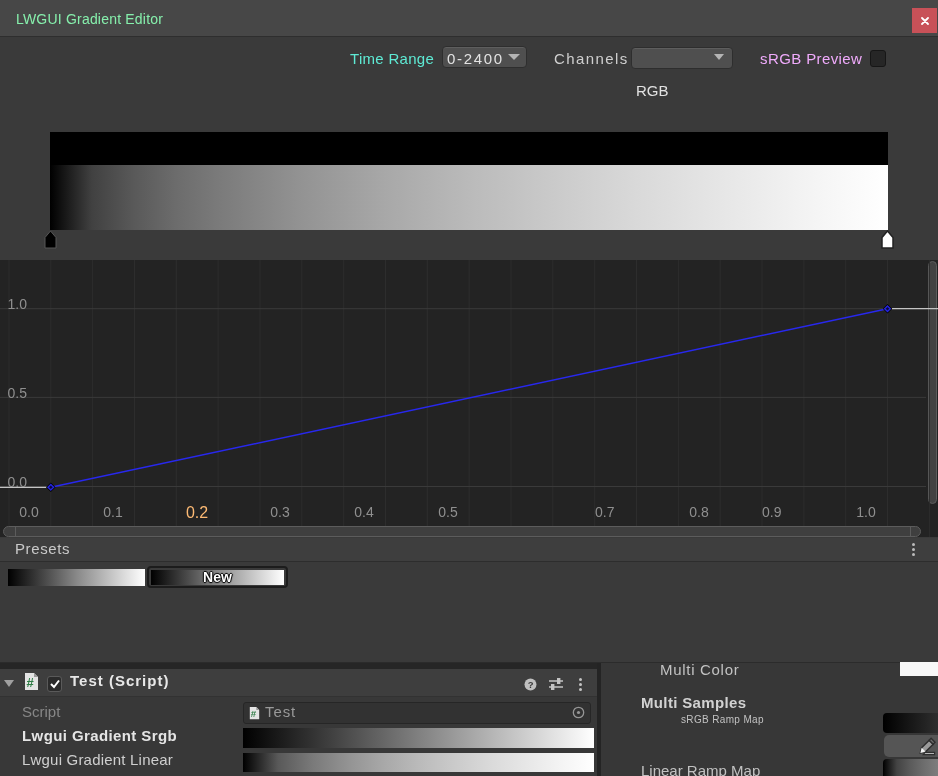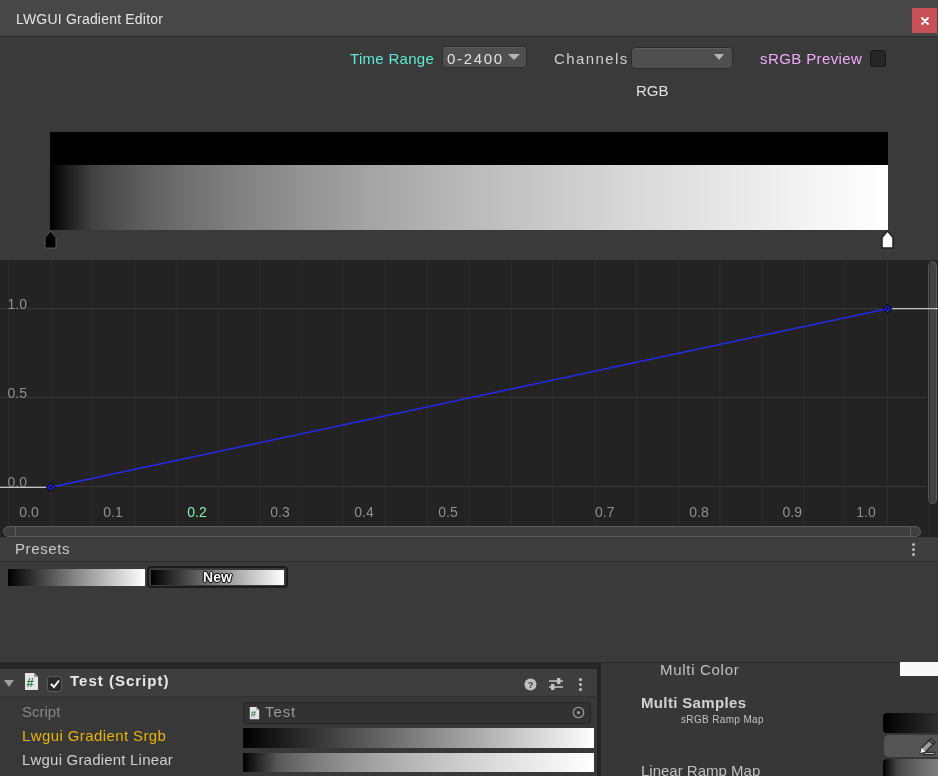--- a/index.html
+++ b/index.html
@@ -5,21 +5,21 @@
   html,body{margin:0;padding:0;}
   body{width:938px;height:776px;background:#3a3a3a;font-family:"Liberation Sans",sans-serif;
        position:relative;overflow:hidden;color:#c9c9c9;}
   .abs{position:absolute;}
 </style>
 </head>
 <body>
 
 <div class="abs" style="left:0;top:0;width:938px;height:37px;background:#474747;"></div>
 <div class="abs" style="left:0;top:36px;width:938px;height:1px;background:#2e2e2e;"></div>
-<div class="abs" style="left:16px;top:11px;font-size:14px;color:#e5e5e5;letter-spacing:0.2px;">LWGUI Gradient Editor</div>
+<div class="abs" style="left:16px;top:11px;font-size:14px;color:#86efac;letter-spacing:0.2px;">LWGUI Gradient Editor</div>
 <div class="abs" style="left:912px;top:8px;width:25px;height:25px;background:#c85158;"></div>
 <svg class="abs" style="left:920.5px;top:16.5px;" width="8" height="8" viewBox="0 0 8 8">
   <path d="M1 1 L7 7 M7 1 L1 7" stroke="#fff" stroke-width="1.8" stroke-linecap="round"></path>
 </svg>
 
 <div class="abs" style="left:350px;top:50px;width:86px;font-size:15px;color:#5eead4;letter-spacing:0.3px;">Time Range</div>
 <div class="abs" style="left:442px;top:46px;width:85px;height:22px;background:#4f4f4f;border:1px solid #2e2e2e;border-radius:4px;box-sizing:border-box;box-shadow:inset 0 1px 0 #5e5e5e;"></div>
 <div class="abs" style="left:447px;top:50px;font-size:15px;color:#e2e2e2;letter-spacing:1.7px;">0-2400</div>
 <div class="abs" style="left:508px;top:54px;width:0;height:0;border-left:6px solid transparent;border-right:6px solid transparent;border-top:6.5px solid #b4b4b4;"></div>
 
@@ -89,28 +89,28 @@
     <path d="M887.5 44 L892.2 48.7 L887.5 53.4 L882.8 48.7 Z" fill="#000"></path>
     <path d="M887.5 45.9 L890.3 48.7 L887.5 51.5 L884.7 48.7 Z" fill="#0a0a3c" stroke="#2525e0" stroke-width="1.4"></path>
   </g>
 </svg>
 
 <div class="abs" style="left:0px;top:296px;width:27px;text-align:right;font-size:14px;color:#8f8f8f;">1.0</div>
 <div class="abs" style="left:0px;top:385px;width:27px;text-align:right;font-size:14px;color:#8f8f8f;">0.5</div>
 <div class="abs" style="left:0px;top:474px;width:27px;text-align:right;font-size:14px;color:#8f8f8f;">0.0</div>
 <div class="abs" style="left:9px;top:504px;width:40px;text-align:center;font-size:14px;color:#8f8f8f;">0.0</div>
 <div class="abs" style="left:93px;top:504px;width:40px;text-align:center;font-size:14px;color:#8f8f8f;">0.1</div>
-<div class="abs" style="left:177px;top:504px;width:40px;text-align:center;font-size:14px;color:#86efac;">0.2</div>
+<div class="abs" style="left:177px;top:504px;width:40px;text-align:center;font-size:16px;color:#fdba74;">0.2</div>
 <div class="abs" style="left:260px;top:504px;width:40px;text-align:center;font-size:14px;color:#8f8f8f;">0.3</div>
 <div class="abs" style="left:344px;top:504px;width:40px;text-align:center;font-size:14px;color:#8f8f8f;">0.4</div>
 <div class="abs" style="left:428px;top:504px;width:40px;text-align:center;font-size:14px;color:#8f8f8f;">0.5</div>
 <div class="abs" style="left:511px;top:504px;width:40px;text-align:center;font-size:14px;color:#f97316;margin-top:36px;">0.6</div>
 <div class="abs" style="left:595px;top:504px;width:40px;text-align:left;font-size:14px;color:#8f8f8f;">0.7</div>
 <div class="abs" style="left:679px;top:504px;width:40px;text-align:center;font-size:14px;color:#8f8f8f;">0.8</div>
-<div class="abs" style="left:762px;top:504px;width:40px;text-align:right;font-size:14px;color:#8f8f8f;">0.9</div>
+<div class="abs" style="left:762px;top:504px;width:40px;text-align:left;font-size:14px;color:#8f8f8f;">0.9</div>
 <div class="abs" style="left:846px;top:504px;width:40px;text-align:center;font-size:14px;color:#8f8f8f;">1.0</div>
 
 <div class="abs" style="left:2.5px;top:525.5px;width:918px;height:11.5px;background:#3f3f3f;border:1px solid #5c5c5c;border-radius:6px;box-sizing:border-box;"></div>
 <div class="abs" style="left:14.5px;top:527px;width:1px;height:9px;background:#5c5c5c;"></div>
 <div class="abs" style="left:909.5px;top:527px;width:1px;height:9px;background:#5c5c5c;"></div>
 
 <div class="abs" style="left:0;top:538px;width:938px;height:23px;background:#3e3e3e;"></div>
 <div class="abs" style="left:0;top:560.5px;width:938px;height:1.5px;background:#2d2d2d;"></div>
 <div class="abs" style="left:15px;top:540px;font-size:15px;color:#c9c9c9;letter-spacing:0.6px;">Presets</div>
 <div class="abs" style="left:912px;top:543px;width:3px;height:14px;">
@@ -165,21 +165,21 @@
   <path d="M1 0 L10 0 L14 4 L14 17 L1 17 Z" fill="#e4e4e4"></path>
   <path d="M10 0 L10 4 L14 4 Z" fill="#9a9a9a"></path>
   <text x="2.2" y="14.5" font-size="13.5" font-weight="bold" fill="#2f7d46" font-family="Liberation Sans">#</text>
 </svg>
 <div class="abs" style="left:265px;top:702.5px;font-size:15px;color:#9a9a9a;letter-spacing:0.9px;">Test</div>
 <svg class="abs" style="left:572px;top:706px;" width="13" height="13" viewBox="0 0 13 13">
   <circle cx="6.5" cy="6.5" r="5.2" fill="none" stroke="#969696" stroke-width="1.3"></circle>
   <circle cx="6.5" cy="6.5" r="1.6" fill="#969696"></circle>
 </svg>
 
-<div class="abs" style="left:22px;top:726.5px;font-size:15px;color:#eab308;letter-spacing:0.4px;">Lwgui Gradient Srgb</div>
+<div class="abs" style="left:22px;top:726.5px;font-size:15px;color:#e5e5e5;letter-spacing:0.4px;font-weight:bold;">Lwgui Gradient Srgb</div>
 <div class="abs" style="left:243px;top:727.5px;width:351px;height:20px;background:linear-gradient(to right,#000 0%,#808080 50%,#fff 100%);"></div>
 
 <div class="abs" style="left:22px;top:750.5px;font-size:15px;color:#cfcfcf;letter-spacing:0.2px;">Lwgui Gradient Linear</div>
 <div class="abs" style="left:243px;top:752.5px;width:351px;height:19.5px;background:linear-gradient(to right,#000 0%,#595959 10%,#7a7a7a 20%,#939393 30%,#a8a8a8 40%,#bababa 50%,#cacaca 60%,#d9d9d9 70%,#e6e6e6 80%,#f3f3f3 90%,#fff 100%);"></div>
 
 <div class="abs" style="left:597px;top:663px;width:4px;height:113px;background:#242424;"></div>
 <div class="abs" style="left:601px;top:663px;width:337px;height:113px;background:#373737;"></div>
 
 <div class="abs" style="left:660px;top:661px;font-size:15px;color:#c2c2c2;letter-spacing:0.7px;">Multi Color</div>
 <div class="abs" style="left:900px;top:662px;width:38px;height:14px;background:#f8f8f8;"></div>

